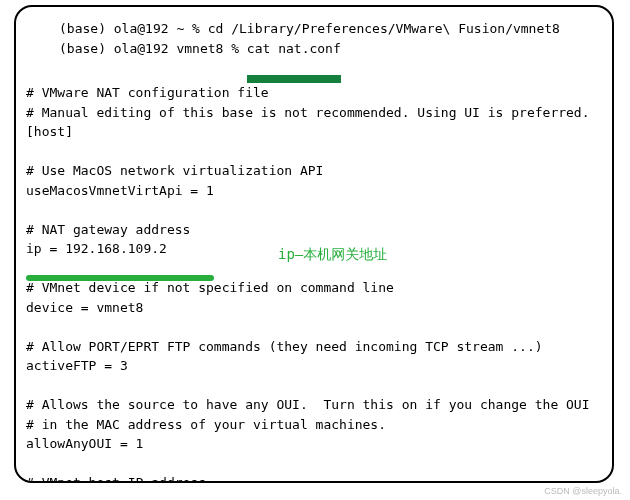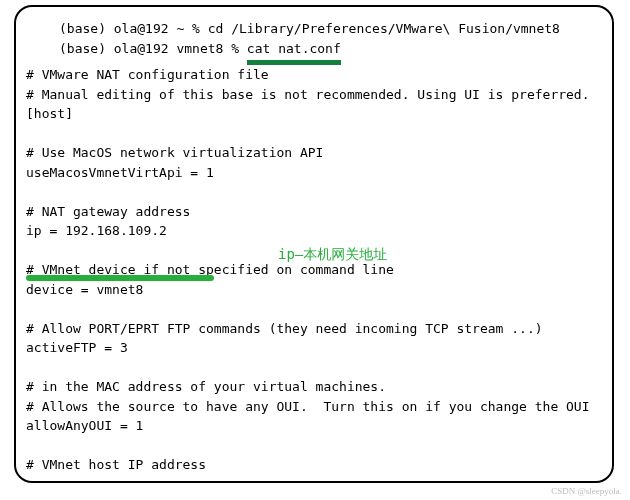--- a/index.html
+++ b/index.html
@@ -21,43 +21,43 @@
       border: 2px solid #000;
       border-radius: 18px;
       padding: 12px 10px 10px 10px;
       overflow: hidden;
       background: #fff;
     }
     .line { white-space: pre; color: #000; }
     .prompt-part { display: inline; margin-left: 33px; }
     .underline-green {
       display: inline-block;
-      border-bottom: 5px solid #15803d;
-      padding-bottom: 2px;
+      border-bottom: 8px solid #15803d;
+      padding-bottom: 17px;
     }
     .green-bar {
       position: absolute;
       height: 6px;
       background: #27ae3c;
       border-radius: 3px;
     }
     .annot {
       position: absolute;
       color: #27ae3c;
       font-family: Menlo, Monaco, Consolas, monospace;
       font-size: 14px;
       white-space: nowrap;
     }
     .watermark {
       position: absolute;
       right: 8px;
       bottom: 2px;
       font-size: 9px;
       color: #bbb;
-      font-family: Liberation Serif, serif;
+      font-family: Liberation Sans, sans-serif;
     }
   </style>
 </head>
 <body>
 
 <div class="frame">
   <div class="line"><span class="prompt-part">(base) ola@192 ~ % </span><span>cd /Library/Preferences/VMware\ Fusion/vmnet8</span></div>
   <div class="line"><span class="prompt-part">(base) ola@192 vmnet8 % </span><span class="underline-green">cat nat.conf</span></div>
   <div class="line"># VMware NAT configuration file</div>
   <div class="line"># Manual editing of this base is not recommended. Using UI is preferred.</div>
@@ -69,22 +69,22 @@
   <div class="line">&nbsp;</div>
   <div class="line"># NAT gateway address</div>
   <div class="line">ip = 192.168.109.2</div>
   <div class="line">&nbsp;</div>
   <div class="line"># VMnet device if not specified on command line</div>
   <div class="line">device = vmnet8</div>
   <div class="line">&nbsp;</div>
   <div class="line"># Allow PORT/EPRT FTP commands (they need incoming TCP stream ...)</div>
   <div class="line">activeFTP = 3</div>
   <div class="line">&nbsp;</div>
+  <div class="line"># Allows the source to have any OUI.  Turn this on if you change the OUI</div>
   <div class="line"># in the MAC address of your virtual machines.</div>
-  <div class="line"># Allows the source to have any OUI.  Turn this on if you change the OUI</div>
   <div class="line">allowAnyOUI = 1</div>
   <div class="line">&nbsp;</div>
   <div class="line"># VMnet host IP address</div>
 
   <div class="green-bar" style="left:10px; top:268px; width:188px;"></div>
 
   <div class="annot" style="left:230px; top:237px;margin-left:32px;">ip—本机网关地址</div>
 </div>
 
 <div class="watermark">CSDN @sleepyola.</div>

